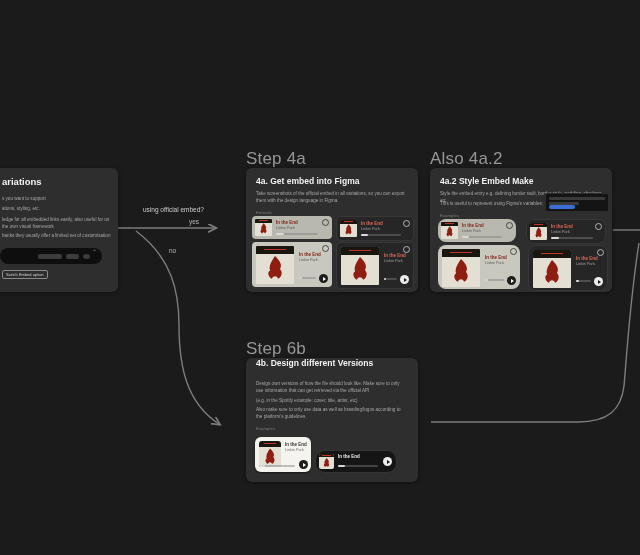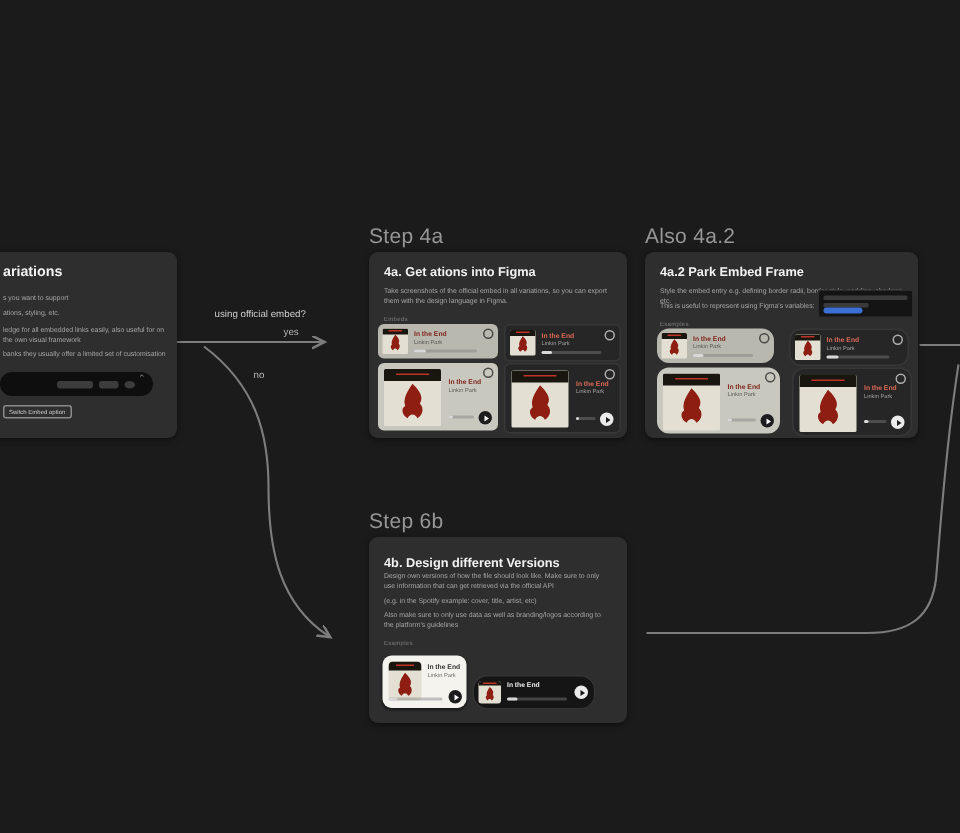--- a/index.html
+++ b/index.html
@@ -1,20 +1,20 @@
 <!DOCTYPE html>
 <html><head>
 <meta charset="utf-8">
 <style>
   html,body{margin:0;padding:0;background:#111;}
   .stage{position:relative;width:640px;height:555px;background:#1b1b1b;overflow:hidden;
          font-family:"Liberation Sans",sans-serif;color:#ddd;}
   
   .card{position:absolute;background:#2e2e2e;border-radius:6px;box-shadow:0 1px 4px rgba(0,0,0,.45);}
-  .step-heading{position:absolute;font-size:14px;color:#969696;letter-spacing:.2px;}
+  .step-heading{position:absolute;font-size:17px;color:#969696;letter-spacing:.2px;}
   .card-title{position:absolute;font-size:8.5px;font-weight:bold;color:#f2f2f2;}
   .card-body{position:absolute;font-size:4.6px;line-height:1.55;color:#a6a6a6;}
   .tiny-label{position:absolute;font-size:4px;color:#7e7e7e;letter-spacing:.2px;}
   
   .decision-q{position:absolute;font-size:6.5px;color:#cfcfcf;}
   .branch-label{position:absolute;font-size:6.5px;color:#b5b5b5;}
   
   .arrows{position:absolute;inset:0;pointer-events:none;}
   
   .embed{position:absolute;border-radius:4px;overflow:hidden;}
@@ -94,21 +94,21 @@
     </div>
     <div class="lchip" style="left:72px;top:102px;">Switch Embed option</div>
   </div>
 
   <div class="decision-q" style="left:143px;top:206px;">using official embed?</div>
   <div class="branch-label" style="left:189px;top:218px;">yes</div>
   <div class="branch-label" style="left:169px;top:247px;">no</div>
 
   <div class="step-heading" style="left:246px;top:149px;">Step 4a</div>
   <div class="card" style="left:246px;top:168px;width:172px;height:124px;">
-    <div class="card-title" style="left:10px;top:8px;">4a. Get ations into Figma</div>
+    <div class="card-title" style="left:10px;top:8px;">4a. Get embed into Figma</div>
     <div class="card-body" style="left:10px;top:22px;width:152px;">Take screenshots of the official embed in all variations, so you can export them with the design language in Figma.</div>
     <div class="tiny-label" style="left:10px;top:42px;">Embeds</div>
 
     <div class="embed compact light" style="left:6px;top:48px;width:80px;height:23px;">
       <div class="art sm">
           <i class="band"></i>
           <svg viewBox="0 0 20 20">
             <path d="M10 3 C8 6 6 9 7 12 C5 13 6 16 8 17 C9 15 11 15 12 17 C14 16 15 13 13 11 C15 8 12 5 10 3Z"></path>
           </svg>
         </div>
@@ -175,21 +175,21 @@
           <i></i>
         </div>
       <span class="play">
           <i class="tri"></i>
         </span>
     </div>
   </div>
 
   <div class="step-heading" style="left:430px;top:149px;">Also 4a.2</div>
   <div class="card" style="left:430px;top:168px;width:182px;height:124px;">
-    <div class="card-title" style="left:10px;top:8px;">4a.2 Park Embed Frame</div>
+    <div class="card-title" style="left:10px;top:8px;">4a.2 Style Embed Make</div>
     <div class="card-body" style="left:10px;top:22px;width:166px;">Style the embed entry e.g. defining border radii, border style, padding, shadows, etc.</div>
     <div class="card-body" style="left:10px;top:32px;width:108px;">This is useful to represent using Figma's variables:</div>
     <div class="vars" style="left:115px;top:25px;width:62px;height:17px;">
       <span class="row" style="top:3px;"></span>
       <span class="row" style="top:8px;width:30px;"></span>
       <span class="blue" style="left:3px;bottom:2px;width:26px;height:4px;"></span>
     </div>
     <div class="tiny-label" style="left:10px;top:45px;">Examples</div>
 
     <div class="embed styled compact light" style="left:8px;top:51px;width:78px;height:23px;">
@@ -262,21 +262,21 @@
           <i></i>
         </div>
       <span class="play">
           <i class="tri"></i>
         </span>
     </div>
   </div>
 
   <div class="step-heading" style="left:246px;top:339px;">Step 6b</div>
   <div class="card" style="left:246px;top:358px;width:172px;height:124px;">
-    <div class="card-title" style="left:10px;top:12px;">4b. Design different Versions</div>
+    <div class="card-title" style="left:10px;top:0;">4b. Design different Versions</div>
     <div class="card-body" style="left:10px;top:22px;width:152px;">Design own versions of how the file should look like. Make sure to only use information that can get retrieved via the official API</div>
     <div class="card-body" style="left:10px;top:39px;width:152px;">(e.g. in the Spotify example: cover, title, artist, etc)</div>
     <div class="card-body" style="left:10px;top:48px;width:152px;">Also make sure to only use data as well as branding/logos according to the platform's guidelines</div>
     <div class="tiny-label" style="left:10px;top:68px;">Examples</div>
 
     <div class="custom-card" style="left:9px;top:79px;width:56px;height:35px;">
       <div class="art mid">
           <i class="band"></i>
           <svg viewBox="0 0 20 20">
             <path d="M10 3 C8 6 6 9 7 12 C5 13 6 16 8 17 C9 15 11 15 12 17 C14 16 15 13 13 11 C15 8 12 5 10 3Z"></path>

